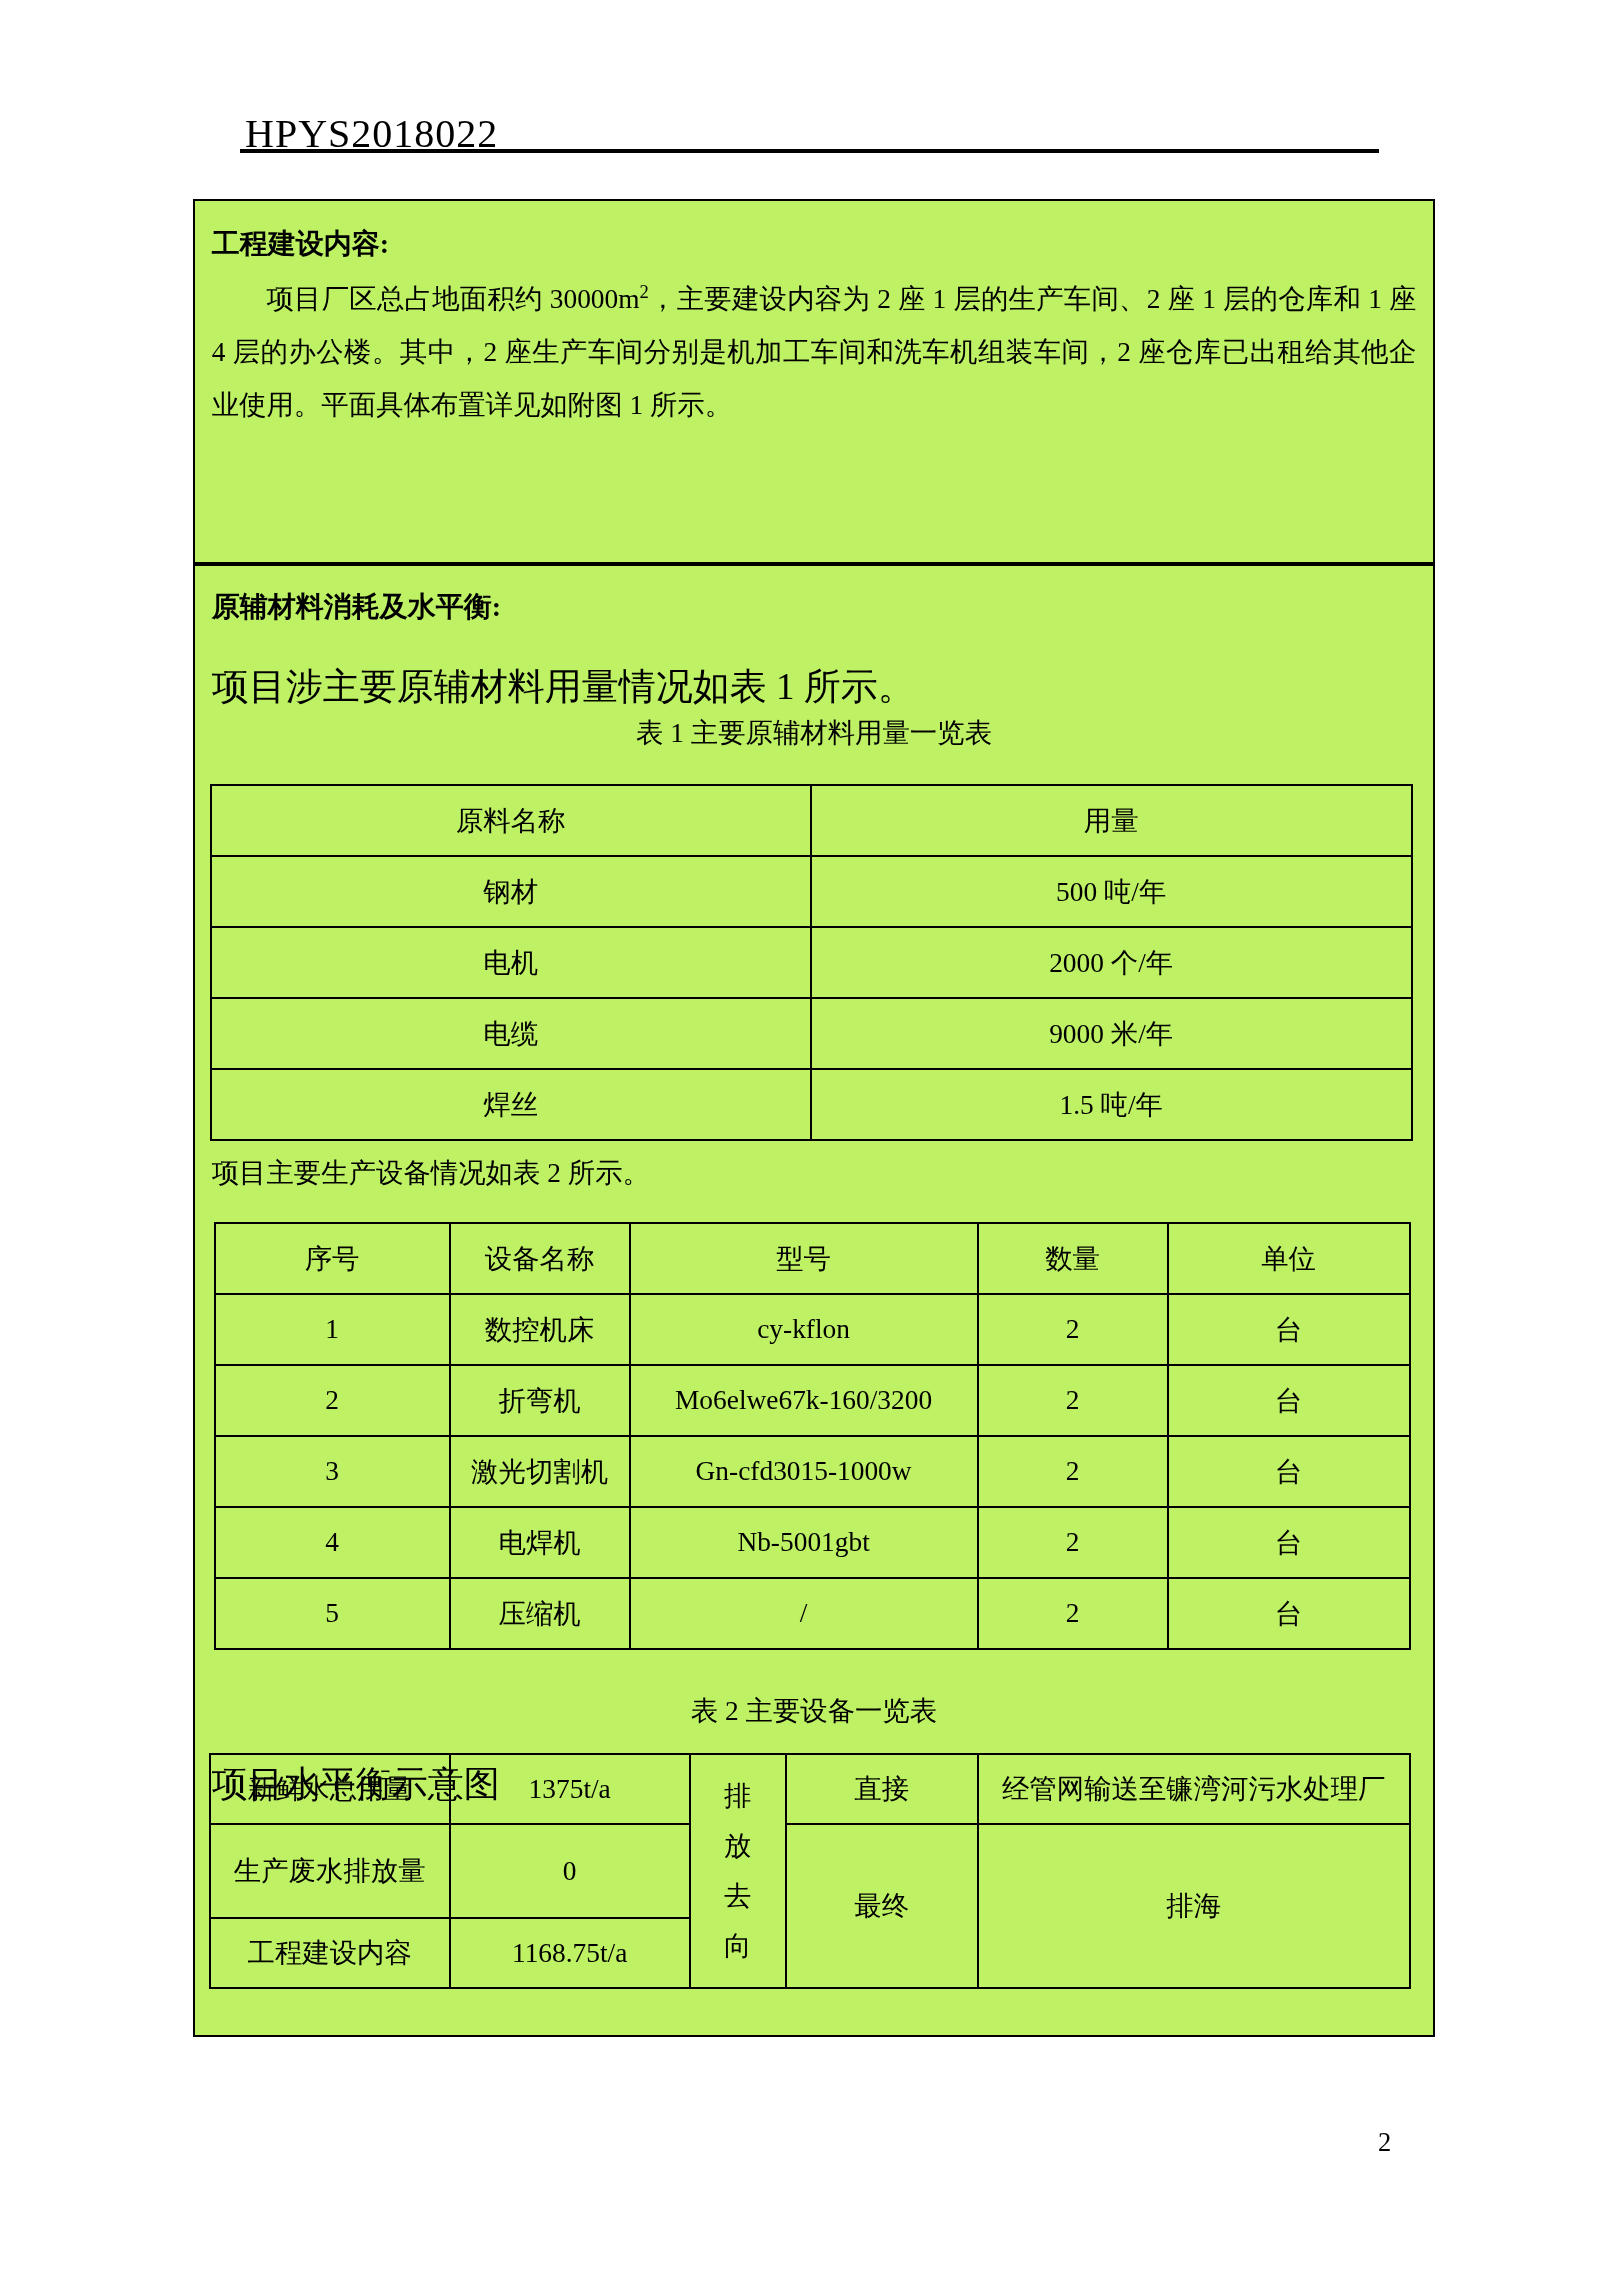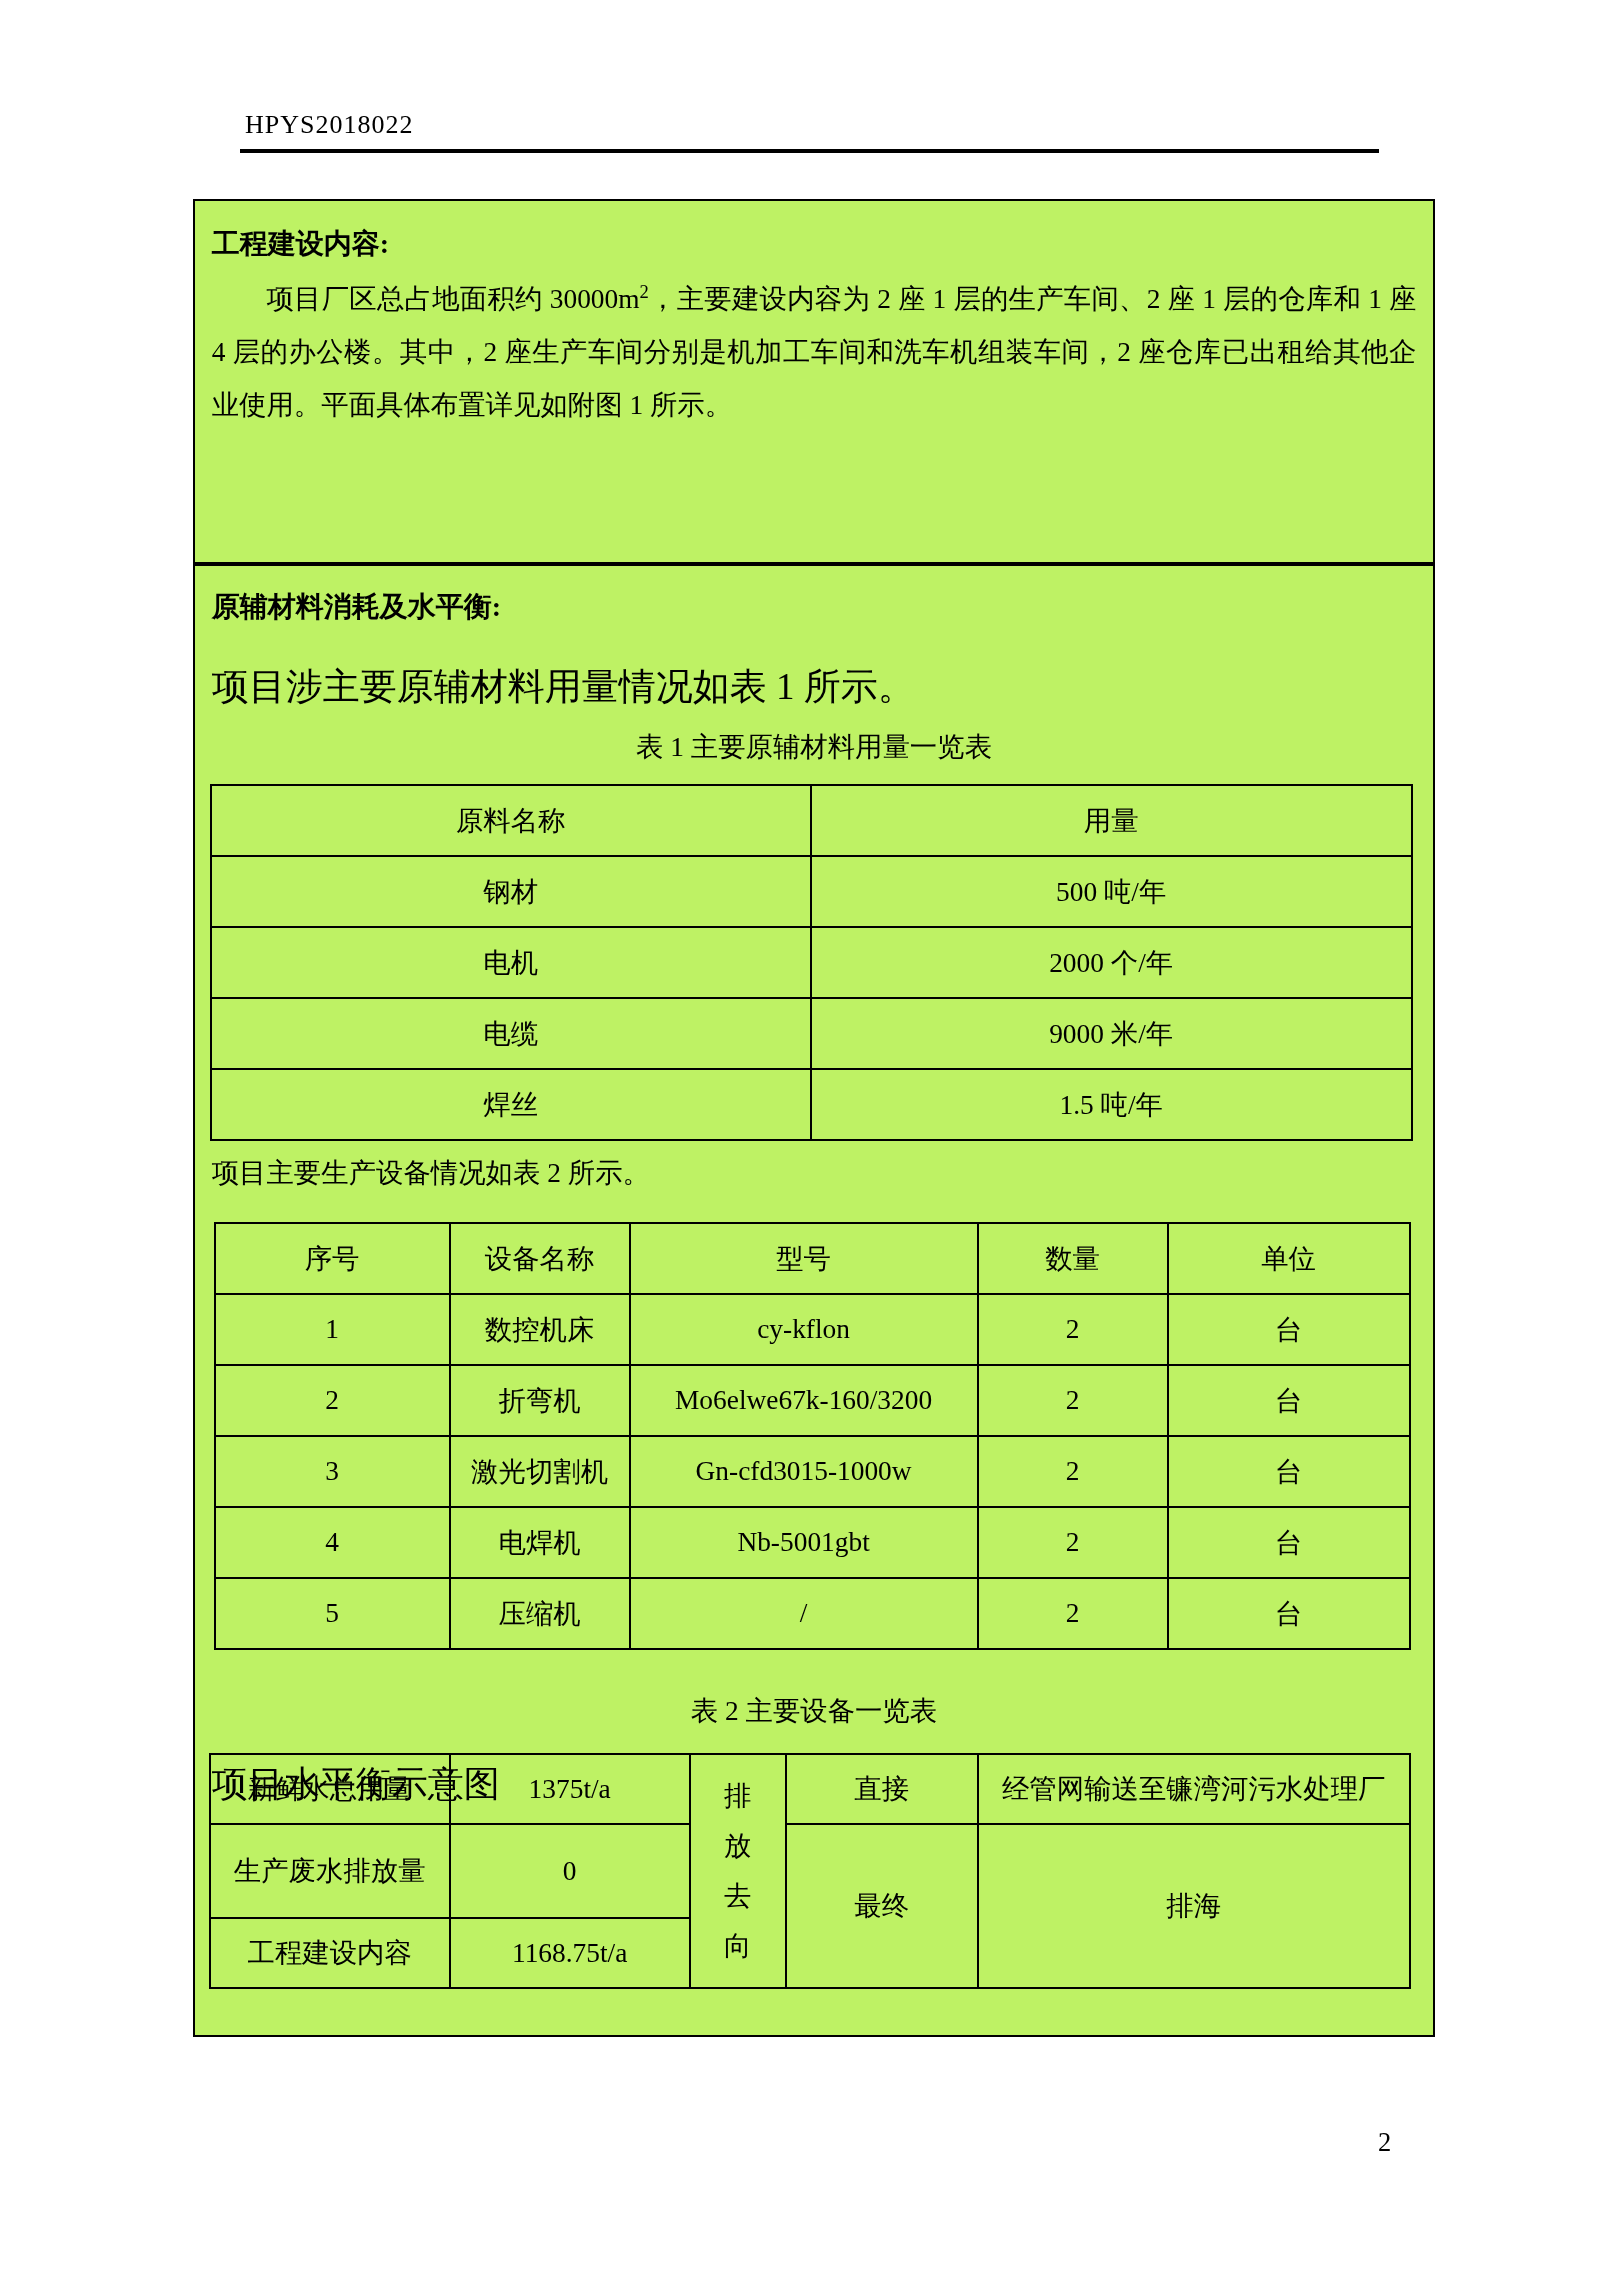--- a/index.html
+++ b/index.html
@@ -7,21 +7,21 @@
     width:1621px; height:2293px;
     position:relative;
     background:#ffffff;
     color:#000000;
     font-family:"Liberation Serif","DejaVu Serif",serif;
   }
   .abs { position:absolute; }
 
   .header-code {
     left:245px; top:110px;
-    font-size:26px; letter-spacing:1px;
+    font-size:40px; letter-spacing:1px;
   }
   .header-rule {
     left:240px; top:149px; width:1139px; height:3.9px;
     background:#000;
   }
 
   .frame {
     left:193px; width:1242px;
     border:2.9px solid #000;
     box-sizing:border-box;
@@ -43,21 +43,21 @@
     text-align:justify;
     text-indent:2em;
   }
   .para + .para { margin-top:0; }
   sup.sq { font-size:18.6px; line-height:0; vertical-align:super; }
 
   
   .f2 { position:absolute; left:0; top:0; right:0; }
   .f2-title { left:16.7px; top:23.5px; }
   .f2-intro1 { left:16.7px; top:96px; font-size:37px; }
-  .t1-caption { left:0; width:100%; top:163px; text-align:center; font-size:27.4px; }
+  .t1-caption { left:0; width:100%; top:149px; text-align:center; font-size:27.4px; }
   .f2-intro2 { left:16.7px; top:589px; font-size:27.4px; }
   .t2-caption { left:0; width:100%; top:1127px; text-align:center; font-size:27.4px; }
   .water-title { left:16.7px; top:1194px; font-size:36px; }
 
   table.doc {
     border-collapse:collapse;
     table-layout:fixed;
     position:absolute;
   }
   table.doc td {

